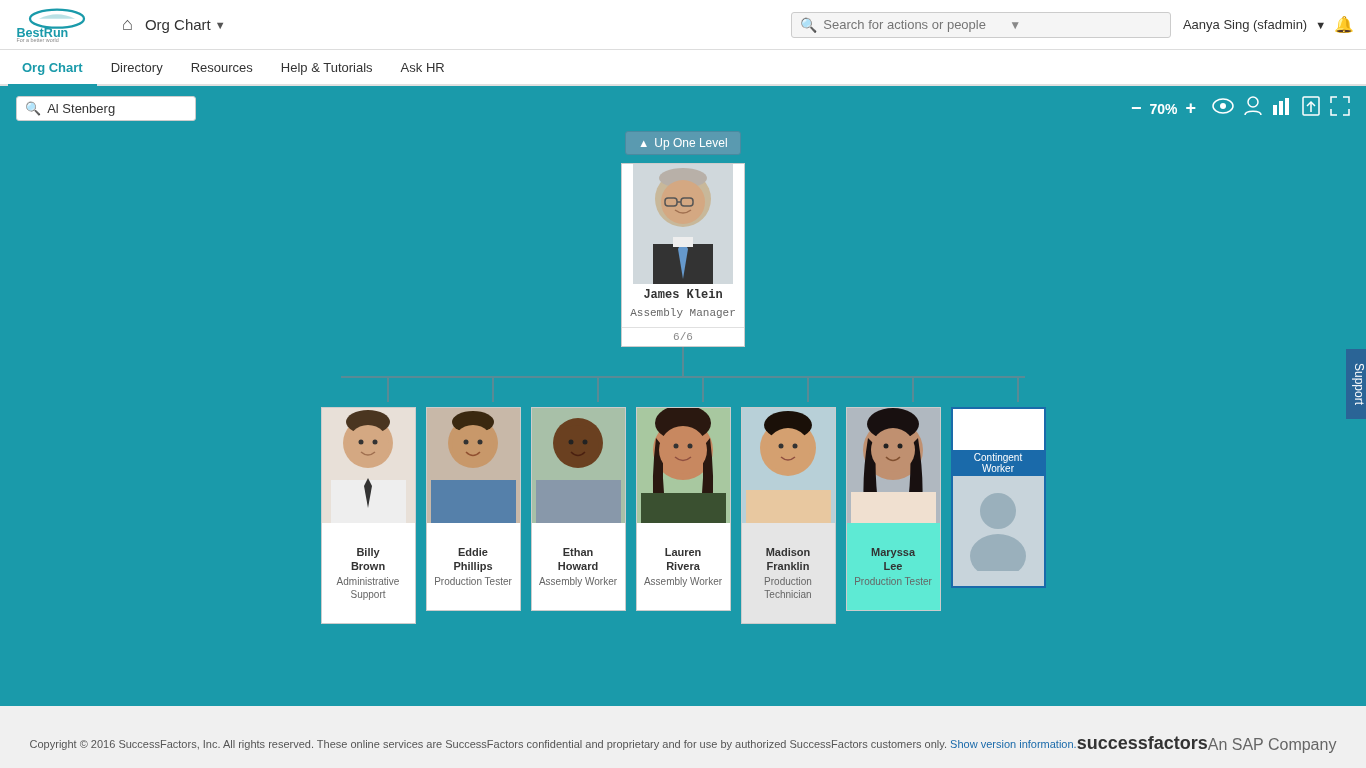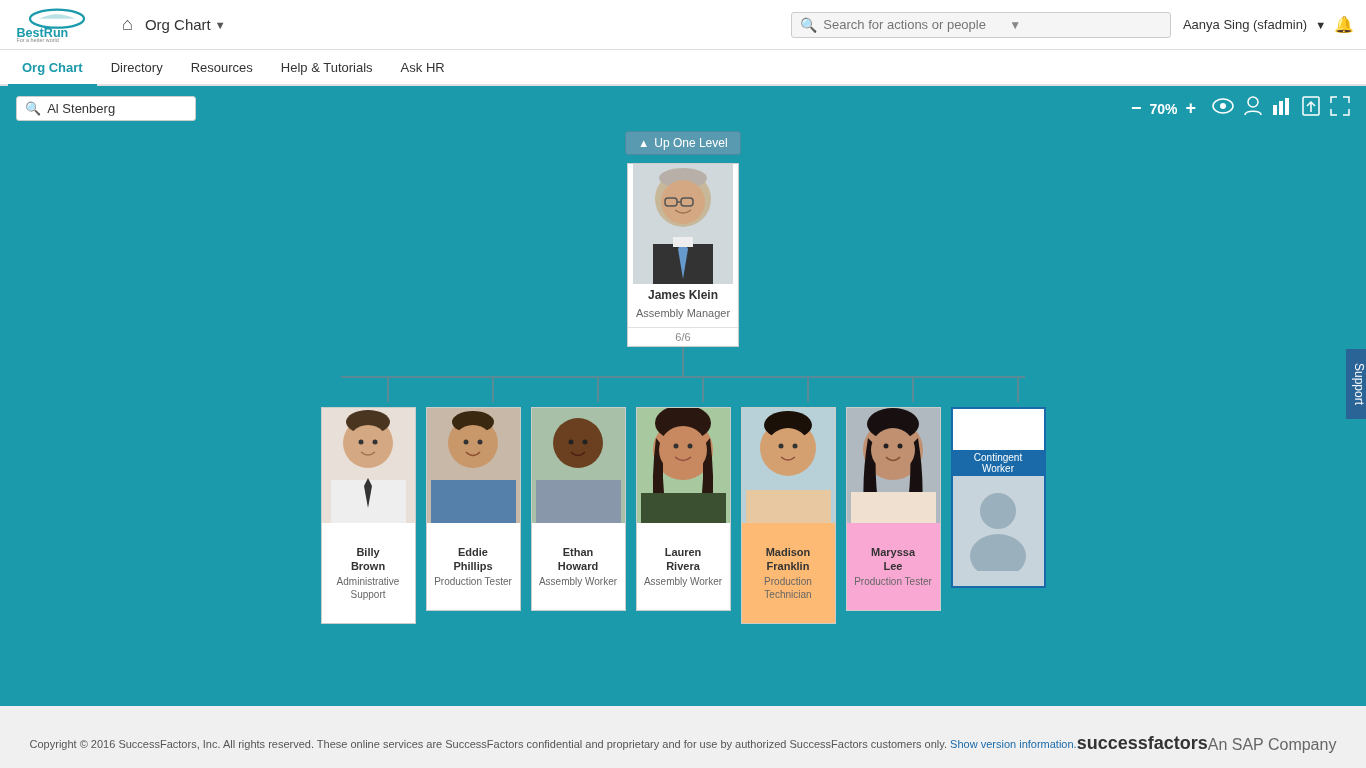--- a/index.html
+++ b/index.html
@@ -389,21 +389,21 @@
   </div>
 
   <div class="org-tree">
 
     <button class="up-one-level-btn">
       <span class="up-arrow">▲</span>
       <span>Up One Level</span>
     </button>
 
     <div style="position:relative;">
-      <div class="org-node manager" style="width:112px;">
+      <div class="org-node manager" style="width:124px;font-family:Liberation Mono, monospace;">
 
         <svg width="100" height="120" viewBox="0 0 100 120" xmlns="http://www.w3.org/2000/svg">
           <rect width="100" height="120" fill="#d0d8dc"></rect>
 
           <circle cx="50" cy="35" r="28" fill="#c8b89a"></circle>
 
           <ellipse cx="50" cy="14" rx="24" ry="10" fill="#b8b0a8"></ellipse>
 
           <circle cx="50" cy="38" r="22" fill="#d4a882"></circle>
 
@@ -525,40 +525,40 @@
             <rect x="5" y="85" width="85" height="30" fill="#3a5030"></rect>
           </svg>
           <div class="node-info">
             <div class="node-name">Lauren<br>Rivera</div>
             <div class="node-title">Assembly Worker</div>
           </div>
         </div>
       </div>
 
       <div class="child-node-wrapper">
-        <div class="org-node child-node" style="border:1px solid #ccc; background:#fdba74;">
+        <div class="org-node child-node" style="border:1px solid #ccc; background:#e5e5e5;">
           <svg width="95" height="115" viewBox="0 0 95 115" xmlns="http://www.w3.org/2000/svg">
             <rect width="95" height="115" fill="#b8d0d8"></rect>
             <circle cx="47" cy="40" r="28" fill="#d4a070"></circle>
             <ellipse cx="47" cy="17" rx="24" ry="14" fill="#1a1008"></ellipse>
             <circle cx="47" cy="42" r="22" fill="#d4a070"></circle>
             <circle cx="40" cy="38" r="2.5" fill="#333"></circle>
             <circle cx="54" cy="38" r="2.5" fill="#333"></circle>
             <path d="M40 49 Q47 55 54 49" fill="none" stroke="#905040" stroke-width="1.5"></path>
             <rect x="5" y="82" width="85" height="33" fill="#e8c8a0"></rect>
           </svg>
           <div class="node-info">
             <div class="node-name">Madison<br>Franklin</div>
             <div class="node-title">Production Technician</div>
           </div>
         </div>
       </div>
 
       <div class="child-node-wrapper">
-        <div class="org-node child-node" style="border:1px solid #ccc; background:#f9a8d4;">
+        <div class="org-node child-node" style="border:1px solid #ccc; background:#5eead4;">
           <svg width="95" height="115" viewBox="0 0 95 115" xmlns="http://www.w3.org/2000/svg">
             <rect width="95" height="115" fill="#b0b8c0"></rect>
             <circle cx="47" cy="42" r="30" fill="#c09070"></circle>
 
             <ellipse cx="47" cy="16" rx="26" ry="16" fill="#181010"></ellipse>
             <path d="M22 30 Q14 80 20 115 L35 115 Q28 75 30 38" fill="#181010"></path>
             <path d="M72 30 Q80 80 74 115 L59 115 Q66 75 64 38" fill="#181010"></path>
             <circle cx="47" cy="42" r="22" fill="#c09070"></circle>
             <circle cx="40" cy="38" r="2.5" fill="#222"></circle>
             <circle cx="54" cy="38" r="2.5" fill="#222"></circle>

